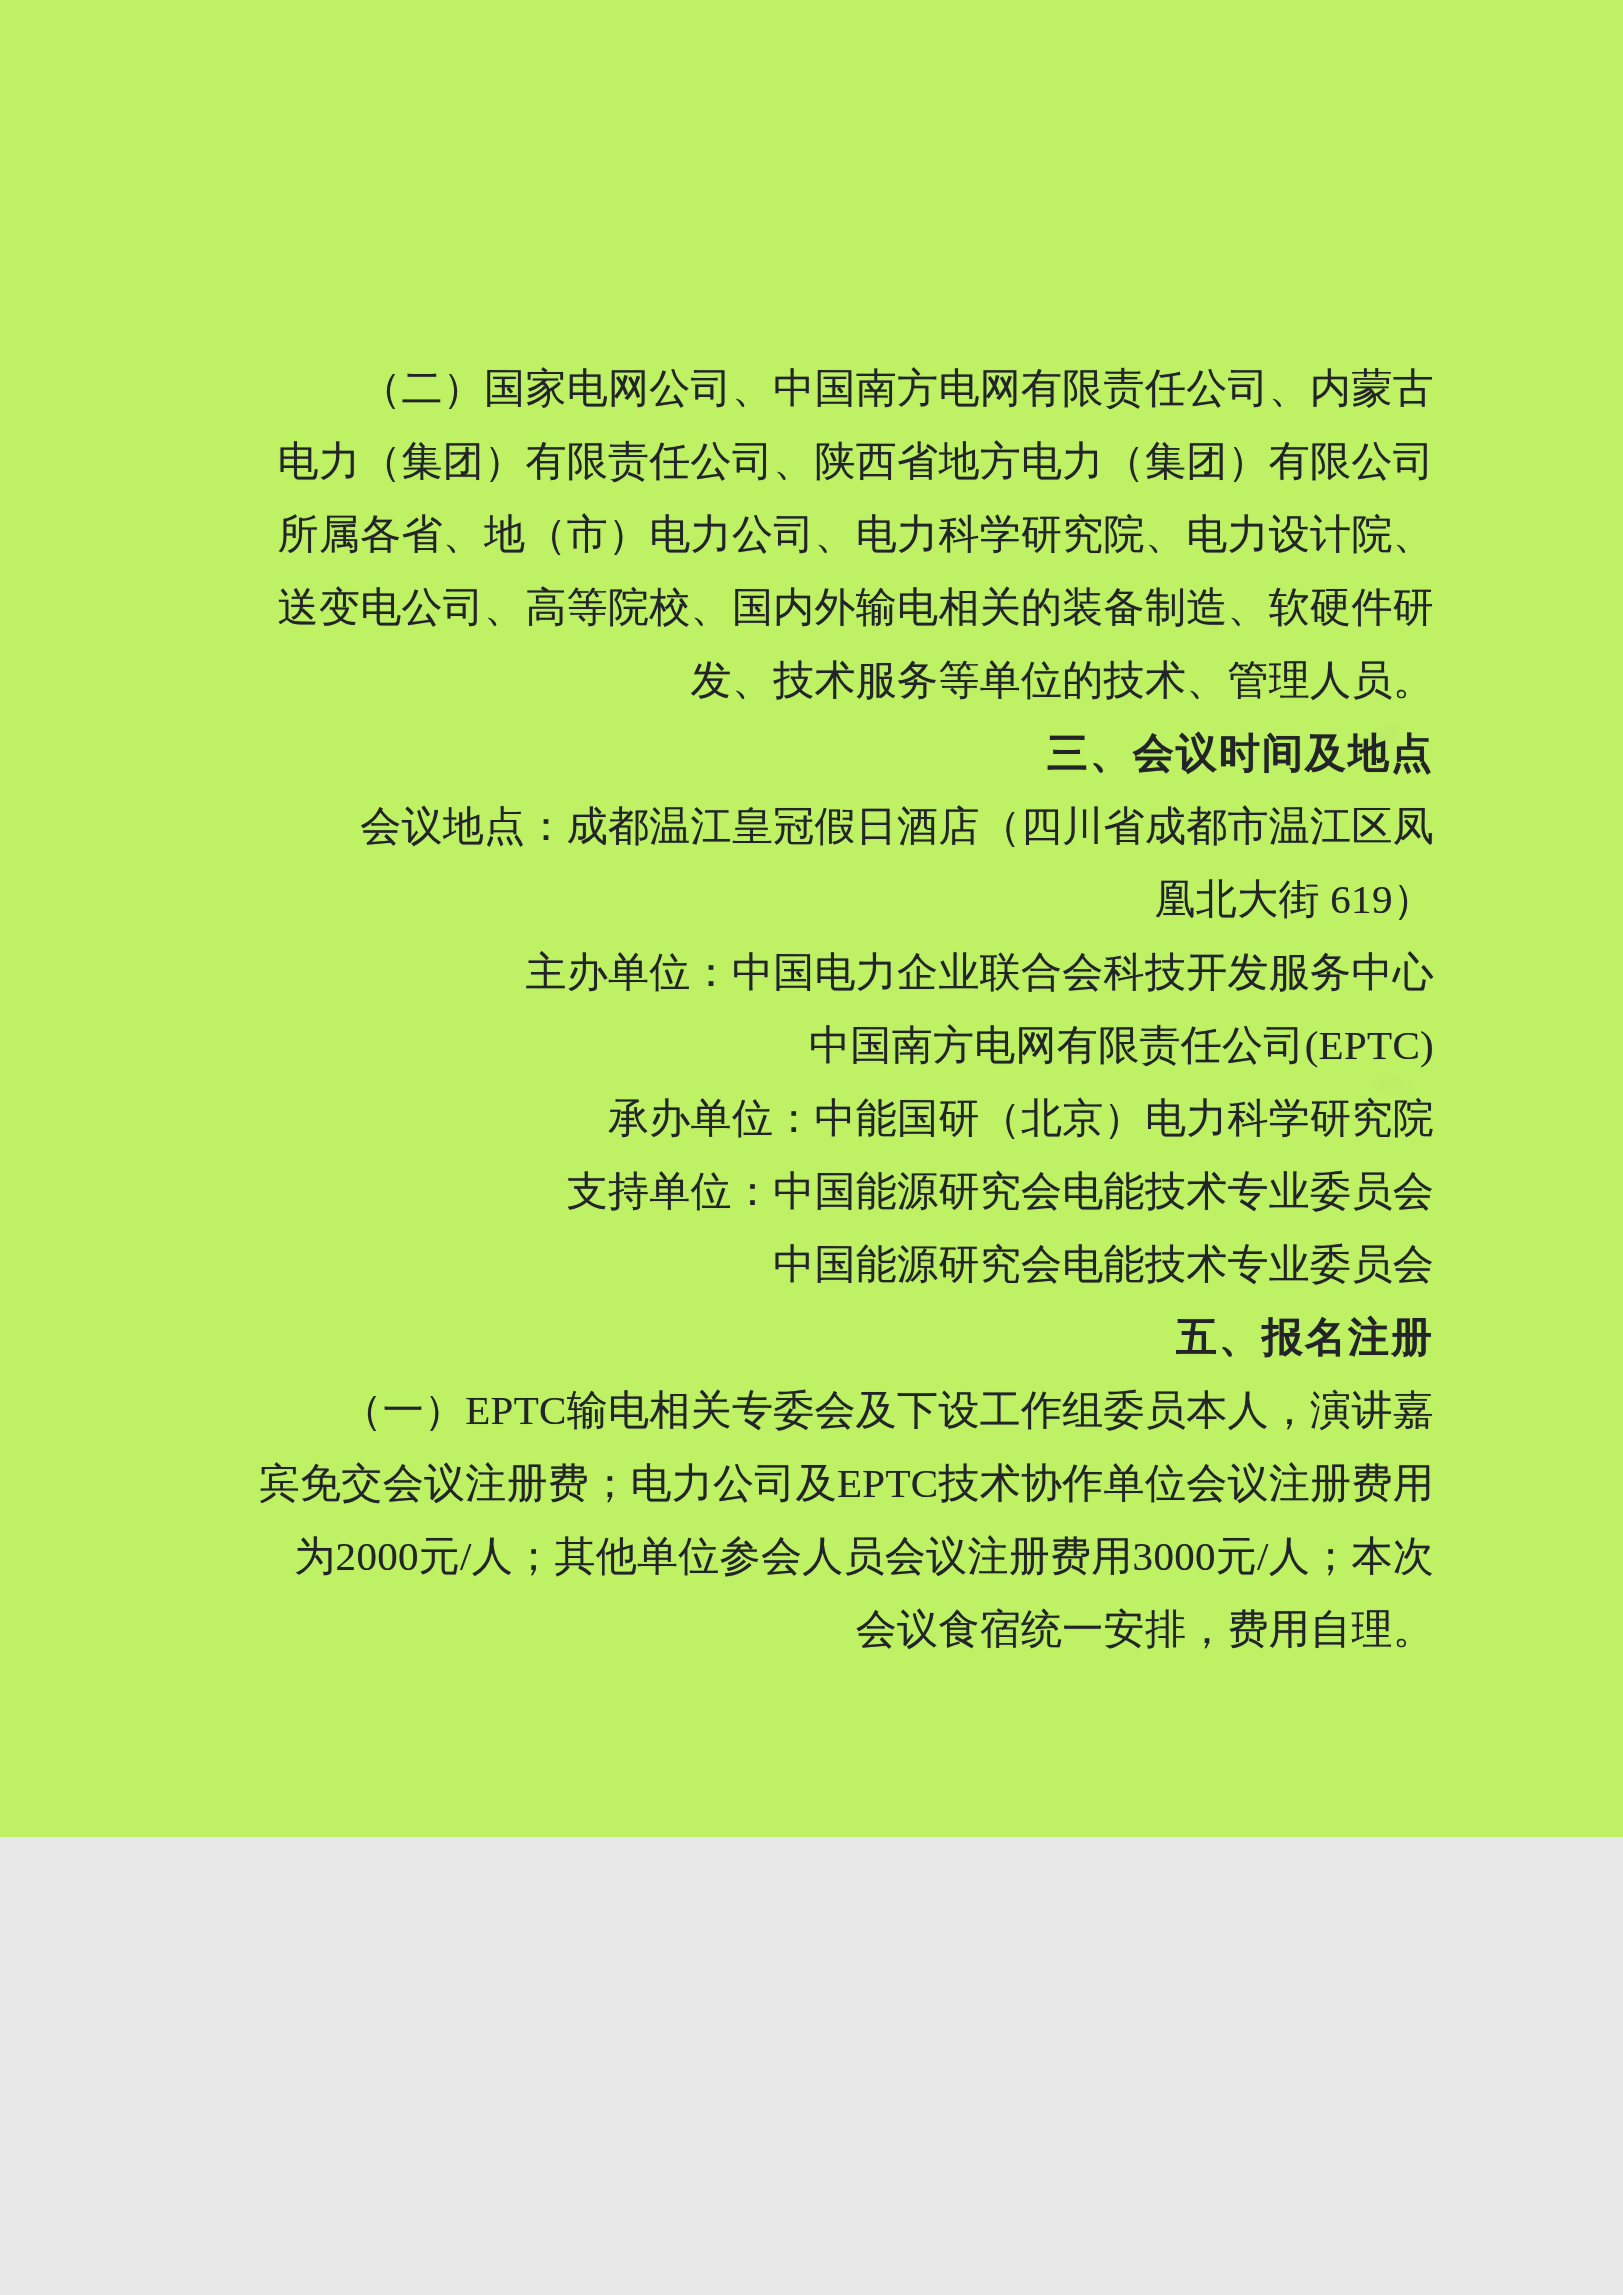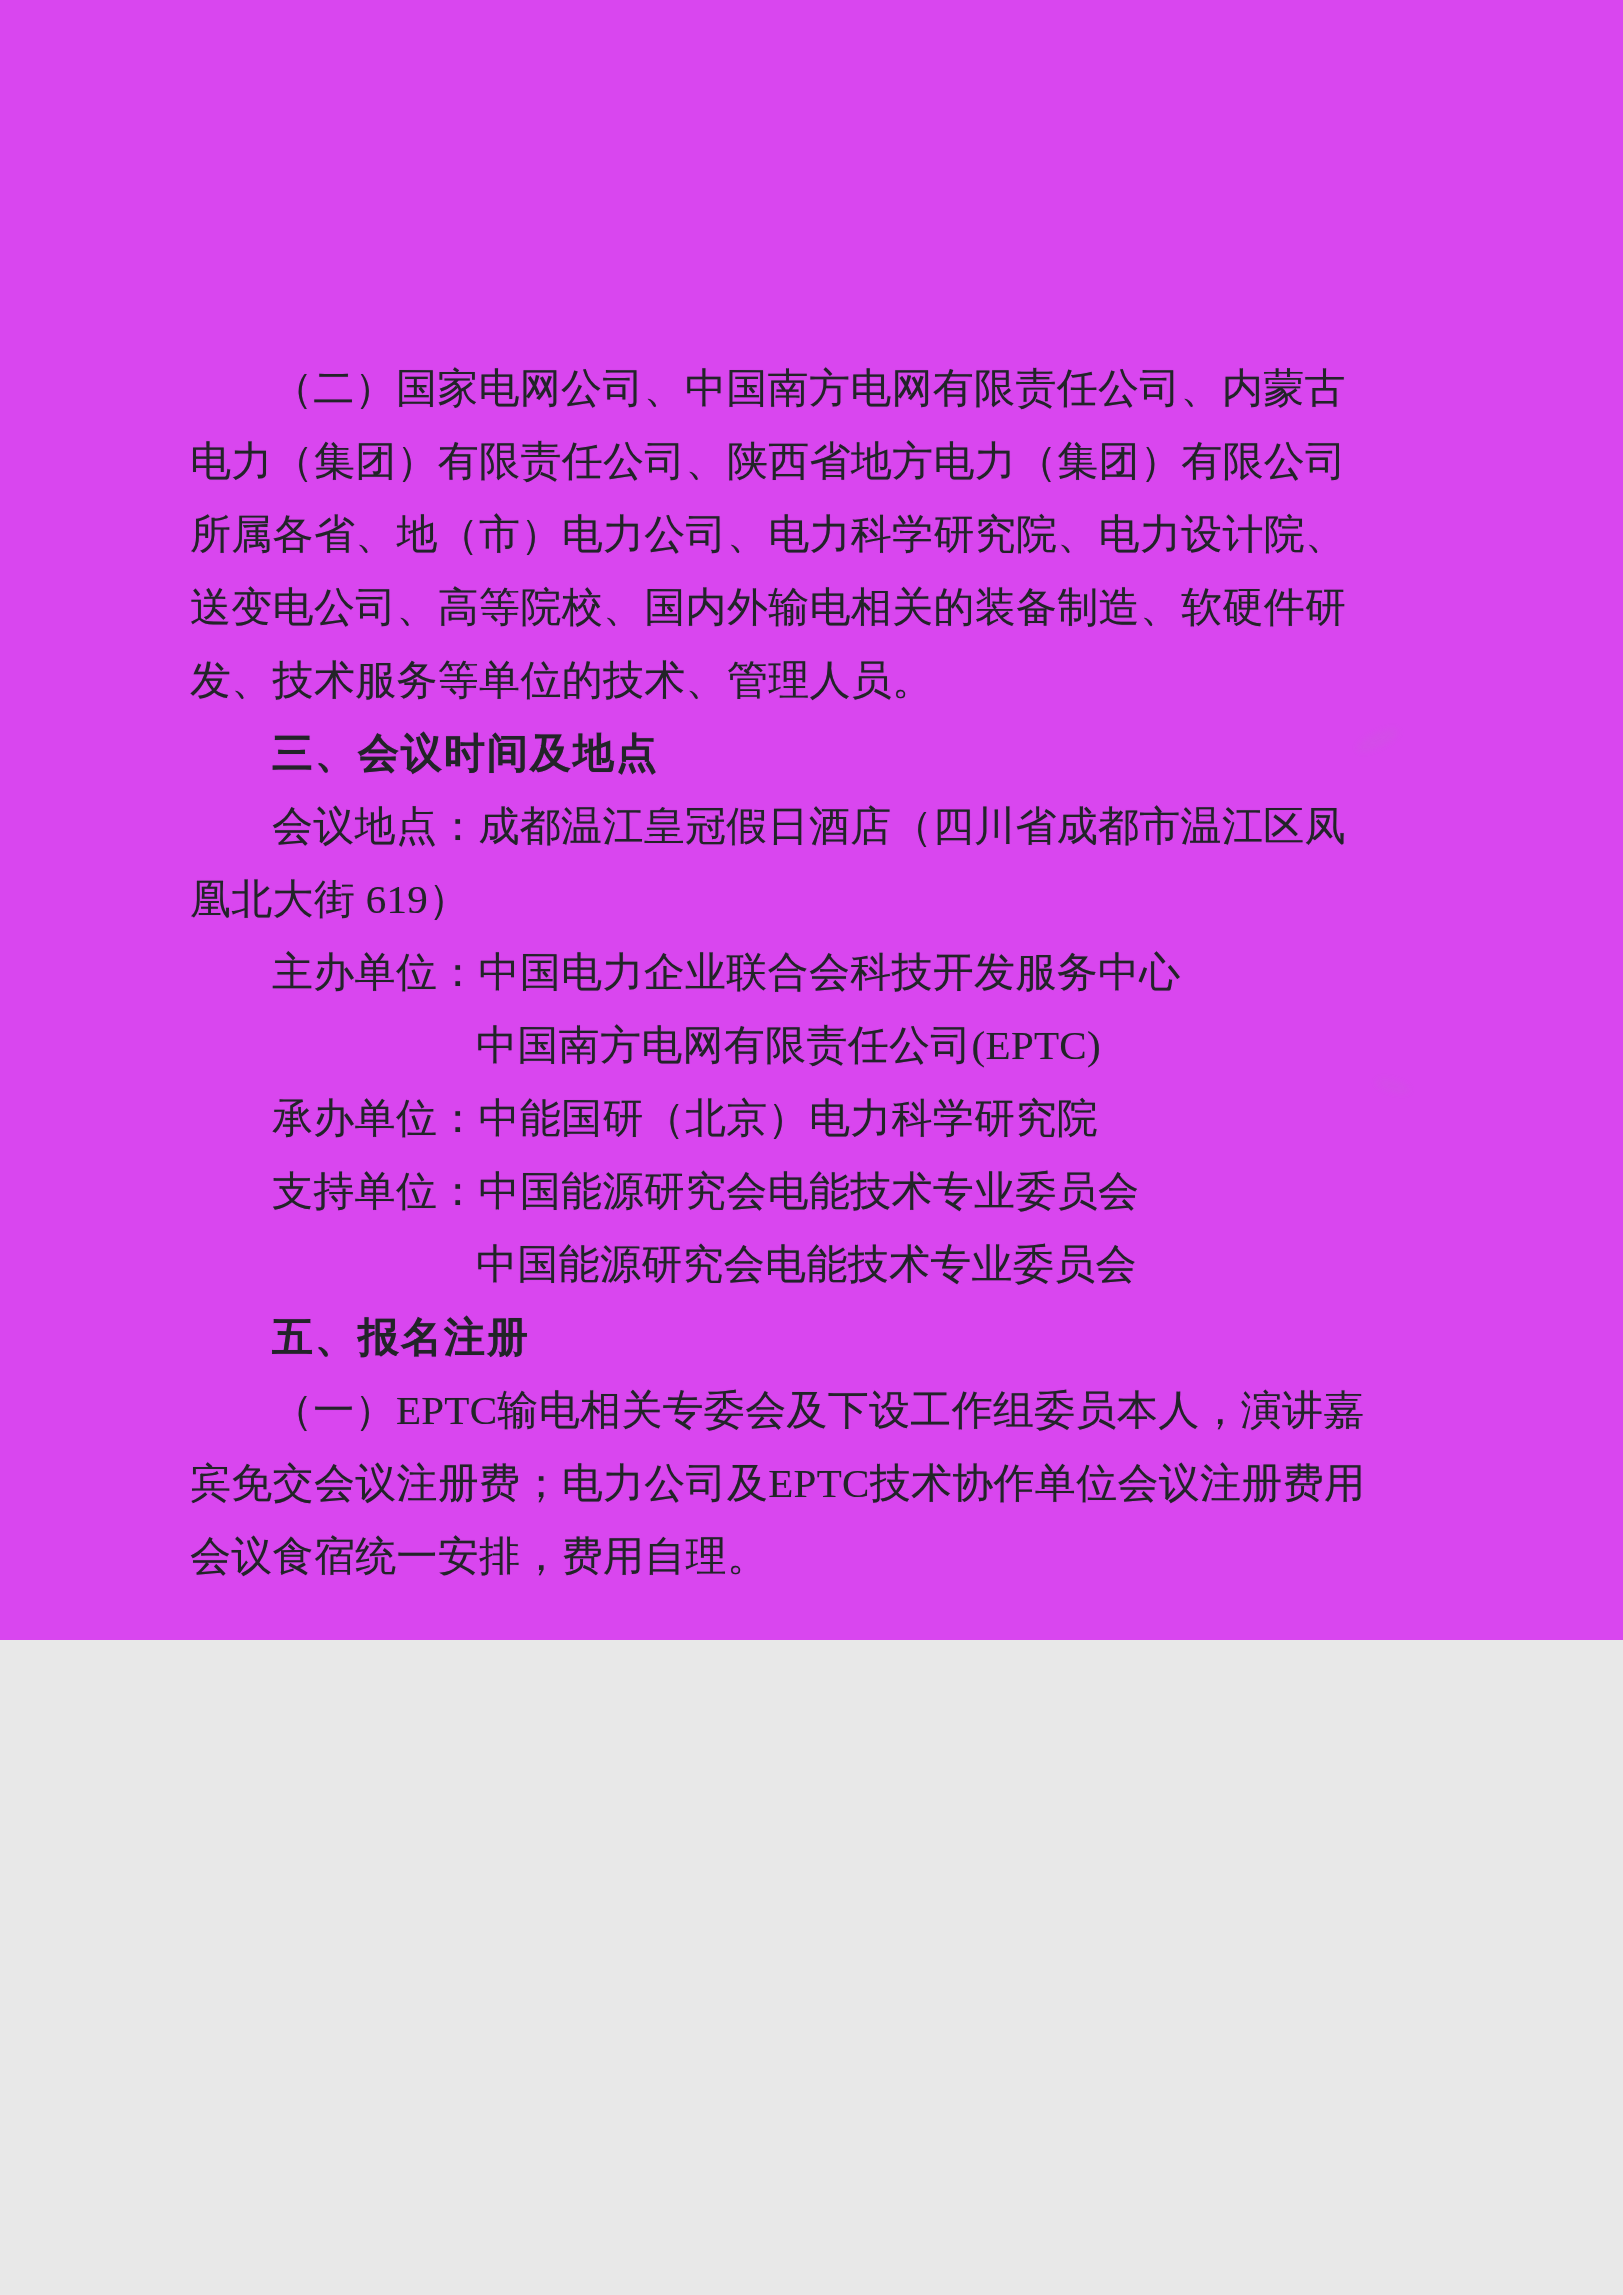--- a/index.html
+++ b/index.html
@@ -3,25 +3,26 @@
 <meta charset="utf-8">
 <style>
   html, body {
     margin: 0;
     padding: 0;
     background: #e8e8e8;
   }
   .page {
     position: relative;
     width: 1623px;
-    height: 1640px;
-    background: #d946ef;
+    height: 1837px;
+    background: #bef264;
     overflow: hidden;
     font-family: "Liberation Serif", "DejaVu Serif", serif;
     color: #222428;
+    text-align: right;
   }
   .content {
     position: absolute;
     left: 190px;
     top: 352px;
     width: 1244px;
   }
   .ln {
     height: 73px;
     line-height: 73px;
@@ -90,20 +91,21 @@
 
     <div class="ln ind">主办单位：中国电力企业联合会科技开发服务中心</div>
     <div class="ln cont">中国南方电网有限责任公司(EPTC)</div>
     <div class="ln ind">承办单位：中能国研（北京）电力科学研究院</div>
     <div class="ln ind">支持单位：中国能源研究会电能技术专业委员会</div>
     <div class="ln cont">中国能源研究会电能技术专业委员会</div>
 
     <div class="ln ind hd">五、报名注册</div>
     <div class="ln ind">（一）EPTC输电相关专委会及下设工作组委员本人，演讲嘉</div>
     <div class="ln">宾免交会议注册费；电力公司及EPTC技术协作单位会议注册费用</div>
+    <div class="ln">为2000元/人；其他单位参会人员会议注册费用3000元/人；本次</div>
     <div class="ln">会议食宿统一安排，费用自理。</div>
 
   </div>
 
   <div class="page-number">- 3 -</div>
 
 </div>
 
 
 </body></html>

